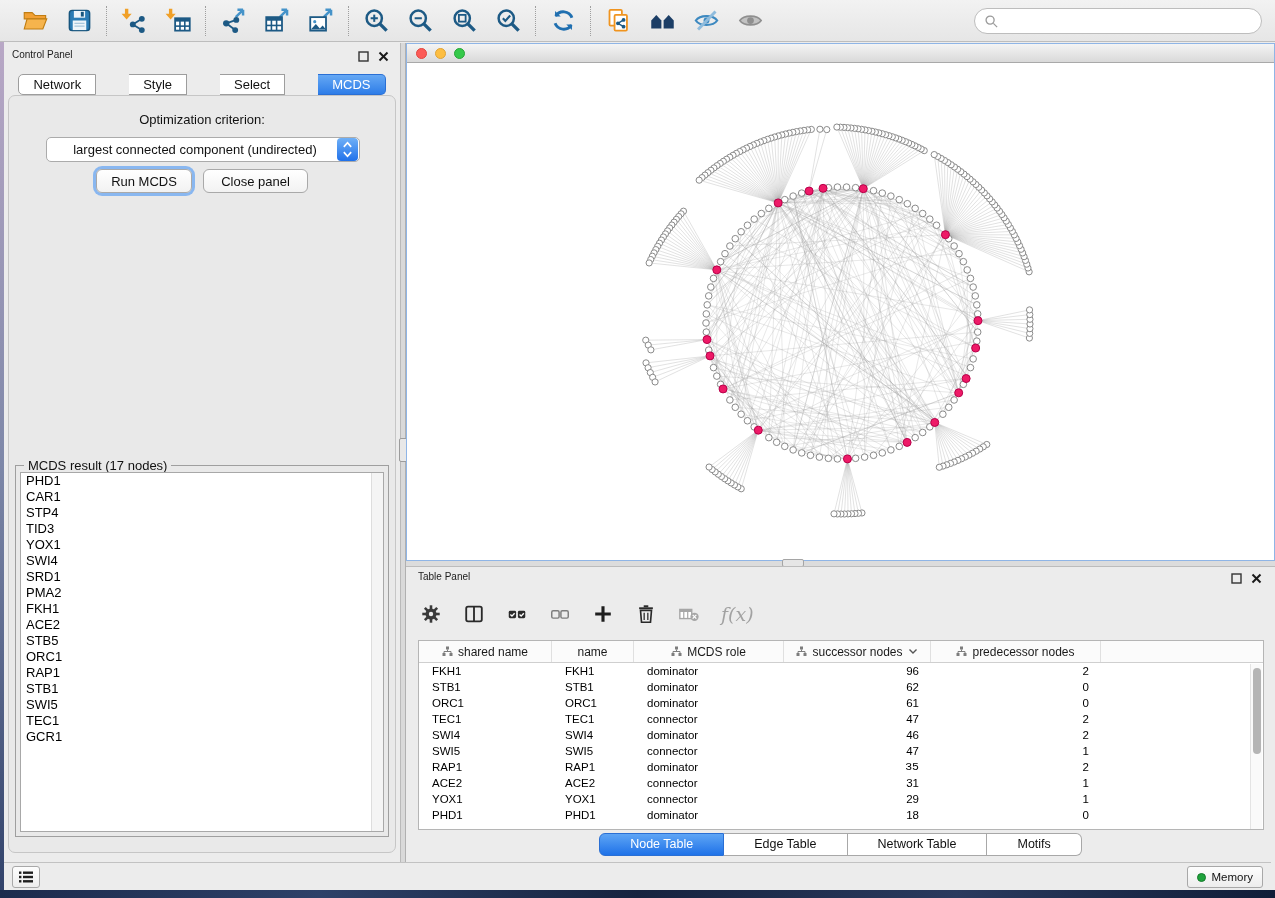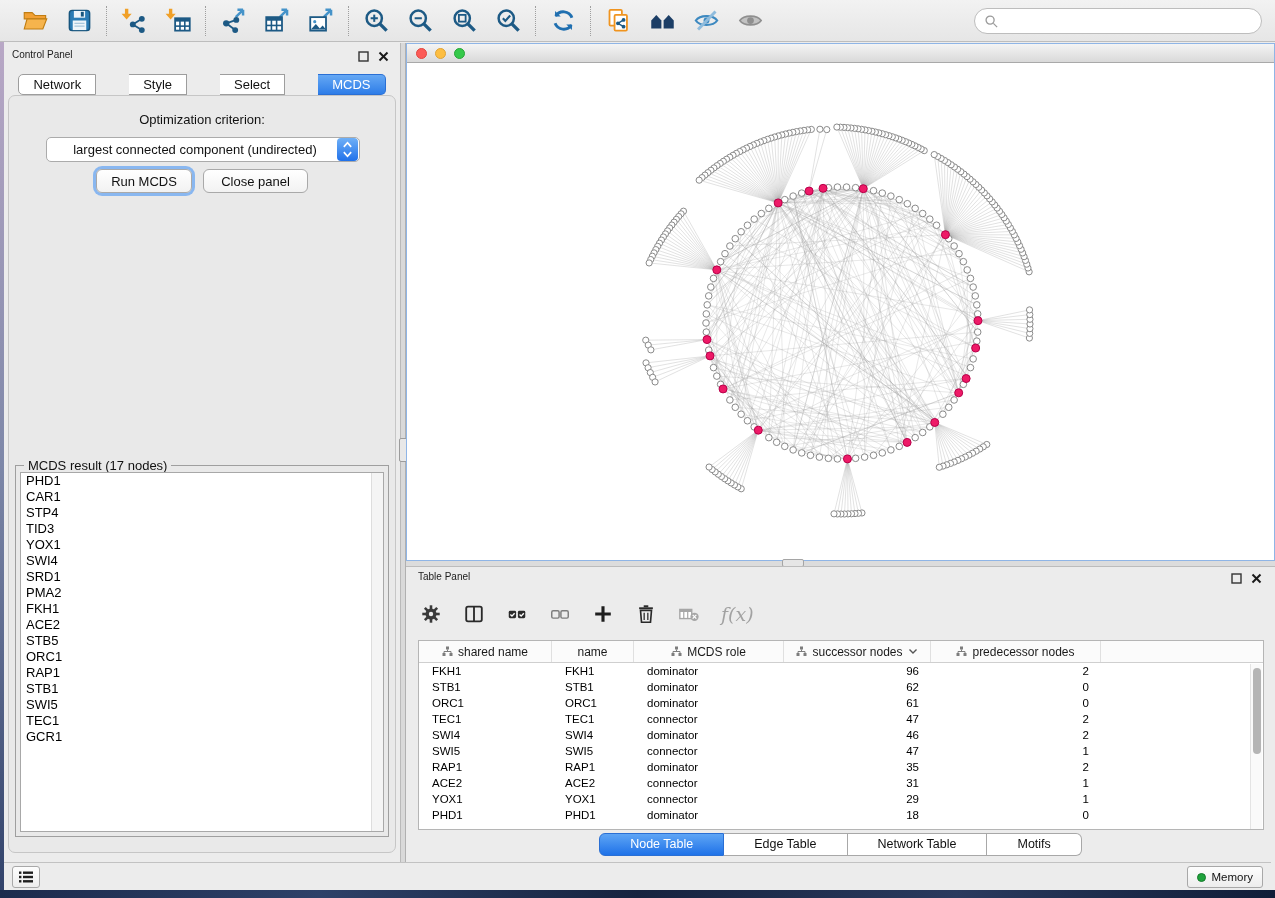--- a/index.html
+++ b/index.html
@@ -1258,21 +1258,21 @@
             <div class="td" style="width: 133px; padding: 0px 0px 0px 13px;">SWI5</div>
             <div class="td" style="width: 82px; padding: 0px 0px 0px 13px;">SWI5</div>
             <div class="td" style="width: 150px; padding: 0px 0px 0px 13px;">connector</div>
             <div class="td num" style="width: 147px; padding: 0px 12px 0px 0px;">47</div>
             <div class="td num" style="width: 170px; padding: 0px 12px 0px 0px;">1</div>
           </div>
           <div class="trow">
             <div class="td" style="width: 133px; padding: 0px 0px 0px 13px;">RAP1</div>
             <div class="td" style="width: 82px; padding: 0px 0px 0px 13px;">RAP1</div>
             <div class="td" style="width: 150px; padding: 0px 0px 0px 13px;">dominator</div>
-            <div class="td num" style="width: 147px; padding: 0px 12px 0px 0px;">35</div>
+            <div class="td num" style="width: 147px; padding: 0px 12px 0px 0px; font-family: Liberation Mono, monospace;">35</div>
             <div class="td num" style="width: 170px; padding: 0px 12px 0px 0px;">2</div>
           </div>
           <div class="trow">
             <div class="td" style="width: 133px; padding: 0px 0px 0px 13px;">ACE2</div>
             <div class="td" style="width: 82px; padding: 0px 0px 0px 13px;">ACE2</div>
             <div class="td" style="width: 150px; padding: 0px 0px 0px 13px;">connector</div>
             <div class="td num" style="width: 147px; padding: 0px 12px 0px 0px;">31</div>
             <div class="td num" style="width: 170px; padding: 0px 12px 0px 0px;">1</div>
           </div>
           <div class="trow">

